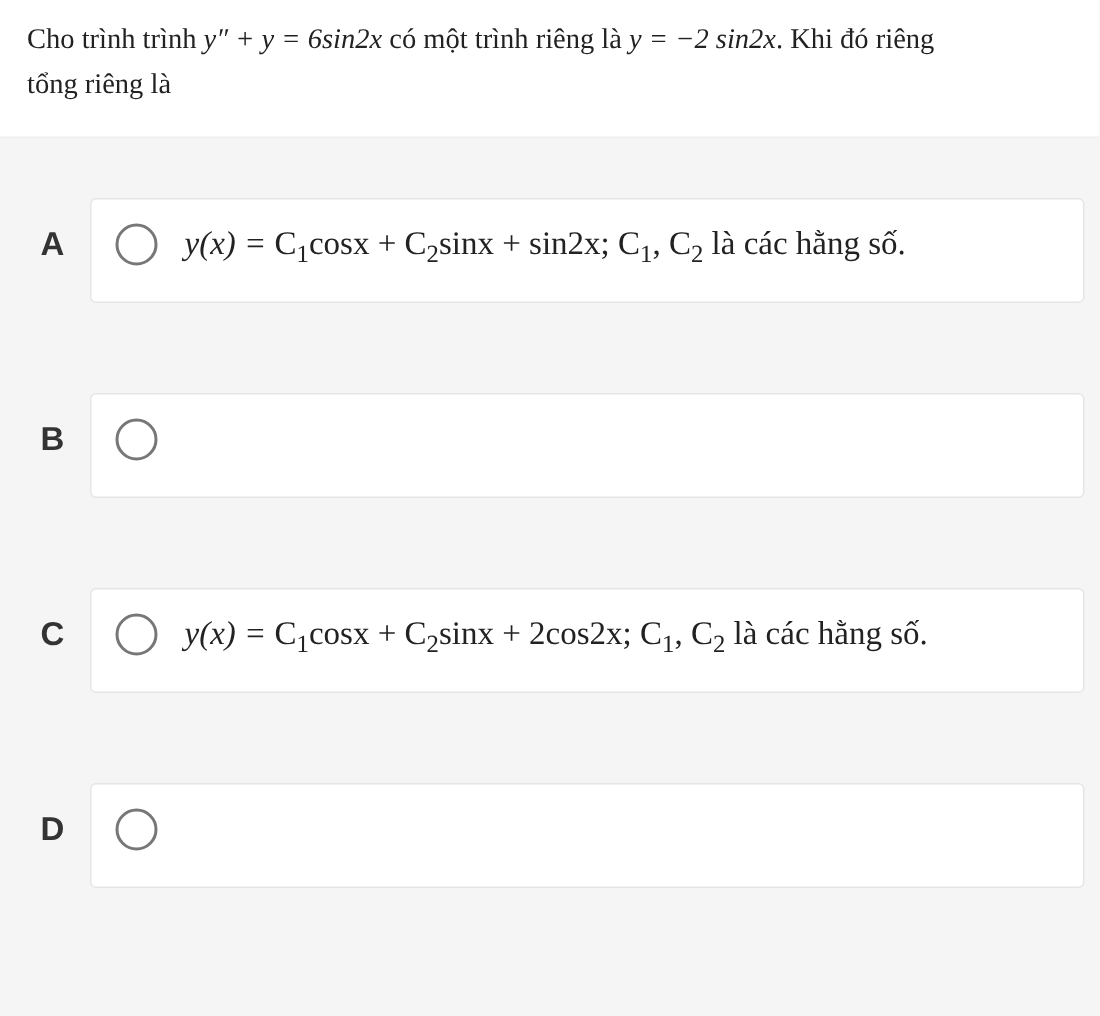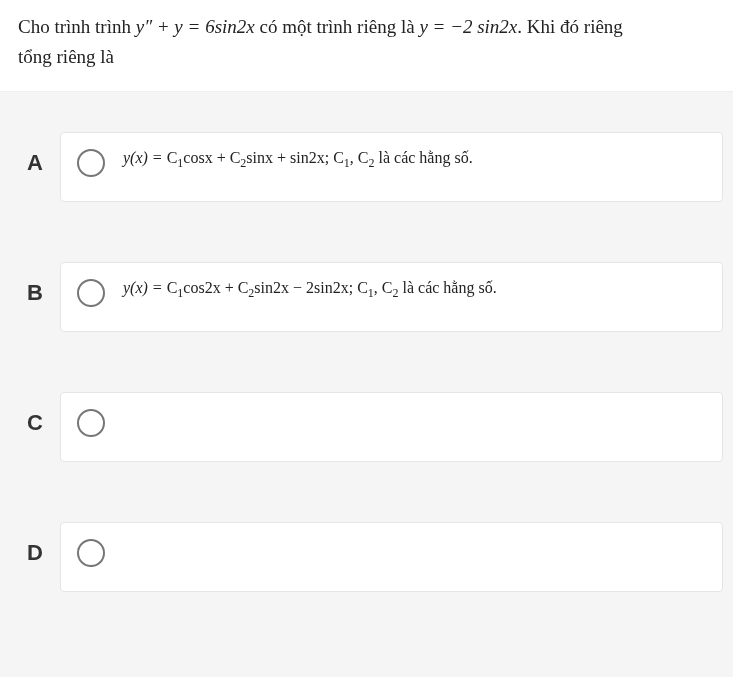--- a/index.html
+++ b/index.html
@@ -49,21 +49,21 @@
   .radio {
     width: 24px;
     height: 24px;
     border: 2px solid #777;
     border-radius: 50%;
     margin: 2px 18px 0 6px;
     flex: none;
     background: #fff;
   }
   .option-text {
-    font-size: 16px;
+    font-size: 22px;
     font-family: "Times New Roman", serif;
     line-height: 1.4;
   }
   sub { font-size: 0.75em; vertical-align: sub; }
 </style>
 </head>
 <body>
 
 <div class="question-box">
   <span>Cho trình trình  </span><span class="italic">y″ + y = 6sin2x</span><span> có một trình riêng là </span><span class="italic">y = −2 sin2x</span><span>. Khi đó riêng</span><br>
@@ -79,30 +79,30 @@
       <div class="option-text">
         <span class="italic">y(x) = </span><span>C<sub>1</sub>cosx + C<sub>2</sub>sinx + sin2x; C<sub>1</sub>, C<sub>2</sub> là các hằng số.</span>
       </div>
     </div>
   </div>
 
   <div class="option-row">
     <div class="option-letter">B</div>
     <div class="option-card">
       <div class="radio"></div>
-      <div class="option-text">
-        <span class="italic">y(x) = </span><span>C<sub>1</sub>cos2x + C<sub>2</sub>sin2x − 2sin2x; C<sub>1</sub>, C<sub>2</sub> là các hằng số.</span>
-      </div>
     </div>
   </div>
 
   <div class="option-row">
     <div class="option-letter">C</div>
     <div class="option-card">
       <div class="radio"></div>
+      <div class="option-text">
+        <span class="italic">y(x) = </span><span>C<sub>1</sub>cosx + C<sub>2</sub>sinx + 2cos2x; C<sub>1</sub>, C<sub>2</sub> là các hằng số.</span>
+      </div>
     </div>
   </div>
 
   <div class="option-row" style="margin-bottom:0;">
     <div class="option-letter">D</div>
     <div class="option-card">
       <div class="radio"></div>
     </div>
   </div>
 

